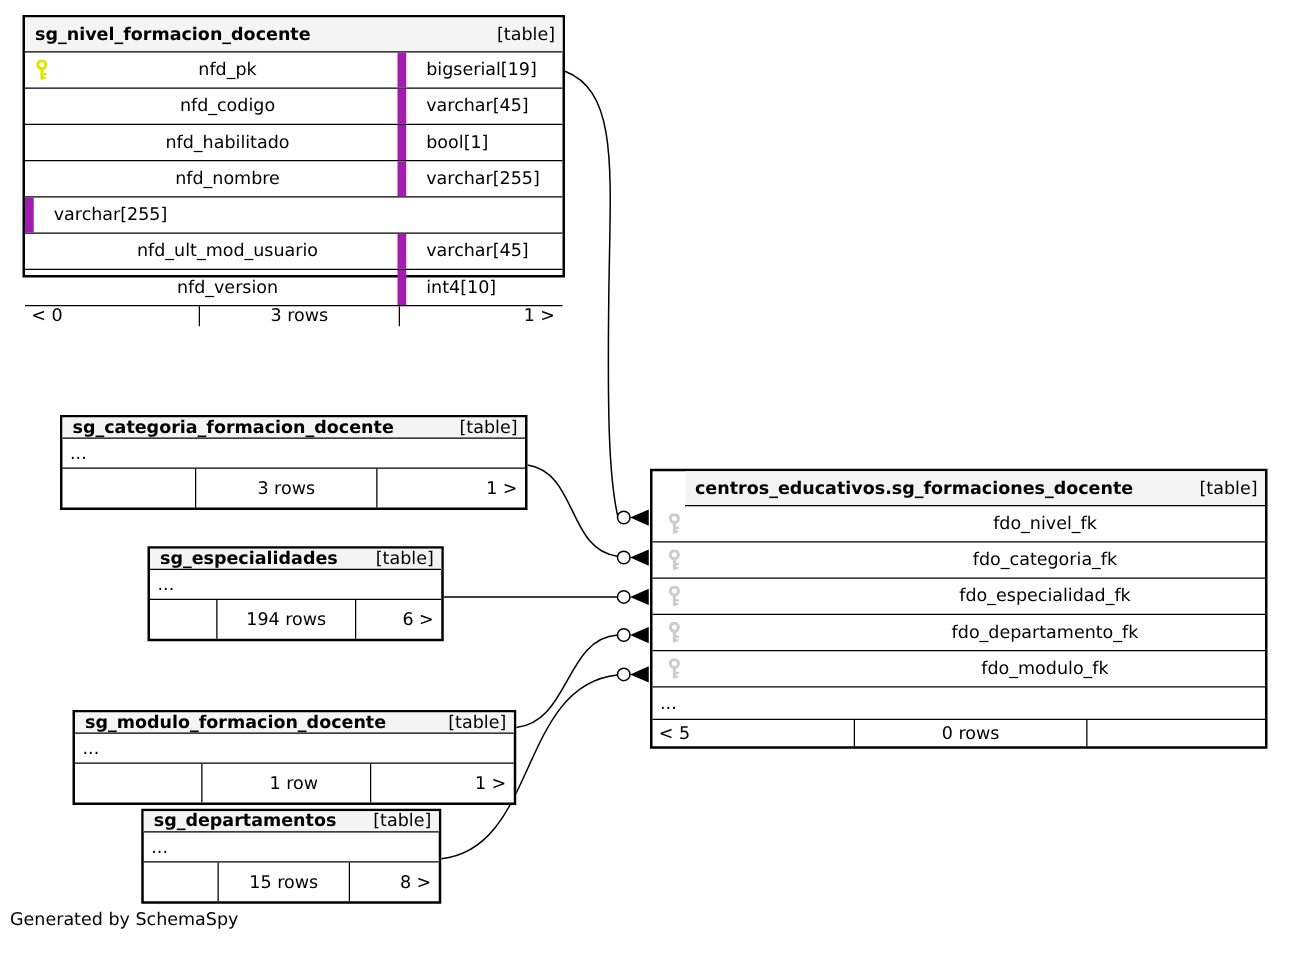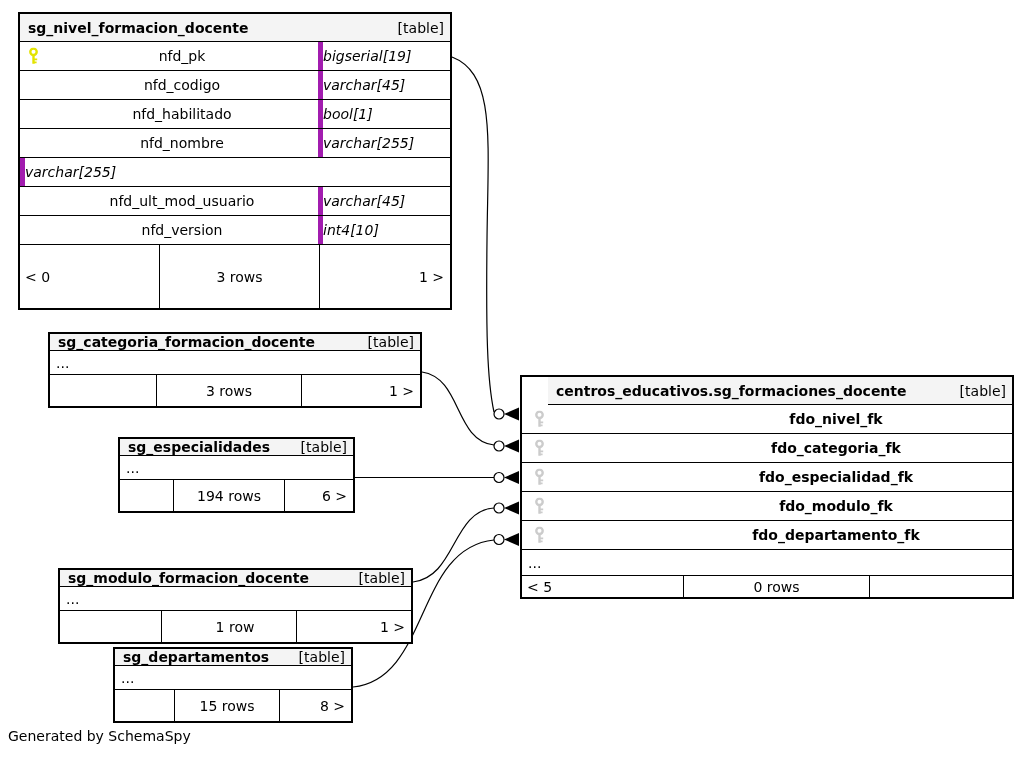--- a/index.html
+++ b/index.html
@@ -45,27 +45,26 @@
     flex: 1 1 auto;
     display: flex;
     align-items: center;
     padding-left: 26px;
     white-space: nowrap;
     overflow: hidden;
     justify-content: center;
   }
   .type-cell {
     flex: 0 0 132px;
-    border-left: 5px solid #a21caf;
+    border-left: 7px solid #a21caf;
     display: flex;
     align-items: center;
-    padding-left: 0;
+    padding-left: 16px;
     white-space: nowrap;
     overflow: hidden;
-    font-style: italic;
   }
   .key-icon {
     position: absolute;
     left: 8px;
     top: 50%;
     transform: translateY(-50%);
     width: 11px;
     height: 17px;
   }
   .fk-row .name-cell { padding-left: 138px; }
@@ -78,21 +77,21 @@
     flex: 0 0 auto;
   }
   .tbl-footer { display: flex; flex: 1 1 auto; align-items: stretch; }
   .pg-cell { display: flex; align-items: center; white-space: nowrap; overflow: hidden; }
   .pg-cell + .pg-cell { border-left: 1px solid #000000; }
   .pg-left  { justify-content: flex-start; padding-left: 5px; }
   .pg-mid   { justify-content: center; }
   .pg-right { justify-content: flex-end; padding-right: 6px; }
 
   
-  #t-nivel         { left: 18px;  top: 12px;  width: 434px; height: 298px; }
+  #t-nivel         { left: 18px;  top: 12px;  width: 434px; height: 210px; }
   #t-nivel .tbl-header { height: 28px; }
   #t-nivel .col-row    { height: 29px; }
   #t-nivel .name-cell  { flex: 1 1 auto; }
   #t-nivel .pg-left  { flex: 0 0 139px; }
   #t-nivel .pg-mid   { flex: 0 0 160px; }
   #t-nivel .pg-right { flex: 1 1 auto; }
 
   .tbl-collapsed .tbl-header   { height: 17px; }
   .tbl-collapsed .ellipsis-row { height: 24px; }
   #t-categoria      { left: 48px;  top: 332px; width: 374px; height: 76px; }
@@ -107,21 +106,21 @@
   #t-modulo .pg-left  { flex: 0 0 101px; }
   #t-modulo .pg-mid   { flex: 0 0 135px; padding-left: 12px; }
   #t-modulo .pg-right { flex: 1 1 auto; }
   #t-departamentos  { left: 113px; top: 647px; width: 240px; height: 76px; }
   #t-departamentos .pg-left  { flex: 0 0 59px; }
   #t-departamentos .pg-mid   { flex: 0 0 105px; }
   #t-departamentos .pg-right { flex: 1 1 auto; }
 
   #t-formaciones { left: 520px; top: 375px; width: 494px; height: 224px; }
   #t-formaciones .tbl-header   { height: 28px; margin-left: 26px; }
-  #t-formaciones .col-row      { height: 29px; font-weight: bold; }
+  #t-formaciones .col-row      { height: 29px; }
   #t-formaciones .ellipsis-row { height: 26px; }
   #t-formaciones .pg-left  { flex: 0 0 161px; }
   #t-formaciones .pg-mid   { flex: 0 0 186px; }
   #t-formaciones .pg-right { flex: 1 1 auto; }
 
   .generated-note {
     position: absolute;
     left: 8px;
     top: 728px;
     font-size: 14px;
@@ -306,32 +305,32 @@
       </span>
     </div>
     <div class="col-row fk-row">
       <span class="name-cell">
         <svg class="key-icon" viewBox="0 0 11 17">
           <circle cx="5.5" cy="4.3" r="3.2" fill="none" stroke="#cccccc" stroke-width="2.4"></circle>
           <line x1="5.5" y1="7.5" x2="5.5" y2="16.2" stroke="#cccccc" stroke-width="2.4"></line>
           <line x1="5.5" y1="11.8" x2="9.2" y2="11.8" stroke="#cccccc" stroke-width="1.8"></line>
           <line x1="5.5" y1="14.8" x2="8.6" y2="14.8" stroke="#cccccc" stroke-width="1.8"></line>
         </svg>
+        <span>fdo_departamento_fk</span>
+      </span>
+    </div>
+    <div class="col-row fk-row">
+      <span class="name-cell">
+        <svg class="key-icon" viewBox="0 0 11 17">
+          <circle cx="5.5" cy="4.3" r="3.2" fill="none" stroke="#cccccc" stroke-width="2.4"></circle>
+          <line x1="5.5" y1="7.5" x2="5.5" y2="16.2" stroke="#cccccc" stroke-width="2.4"></line>
+          <line x1="5.5" y1="11.8" x2="9.2" y2="11.8" stroke="#cccccc" stroke-width="1.8"></line>
+          <line x1="5.5" y1="14.8" x2="8.6" y2="14.8" stroke="#cccccc" stroke-width="1.8"></line>
+        </svg>
         <span>fdo_modulo_fk</span>
-      </span>
-    </div>
-    <div class="col-row fk-row">
-      <span class="name-cell">
-        <svg class="key-icon" viewBox="0 0 11 17">
-          <circle cx="5.5" cy="4.3" r="3.2" fill="none" stroke="#cccccc" stroke-width="2.4"></circle>
-          <line x1="5.5" y1="7.5" x2="5.5" y2="16.2" stroke="#cccccc" stroke-width="2.4"></line>
-          <line x1="5.5" y1="11.8" x2="9.2" y2="11.8" stroke="#cccccc" stroke-width="1.8"></line>
-          <line x1="5.5" y1="14.8" x2="8.6" y2="14.8" stroke="#cccccc" stroke-width="1.8"></line>
-        </svg>
-        <span>fdo_departamento_fk</span>
       </span>
     </div>
     <div class="ellipsis-row">...</div>
     <div class="tbl-footer">
       <span class="pg-cell pg-left">&lt; 5</span>
       <span class="pg-cell pg-mid">0 rows</span>
       <span class="pg-cell pg-right"></span>
     </div>
   </div>
 

